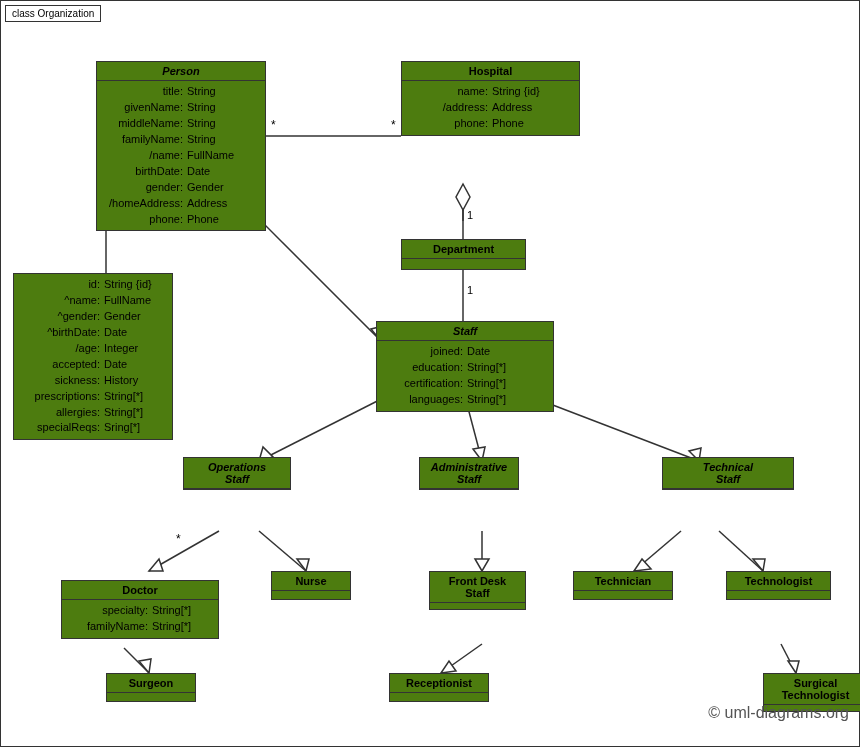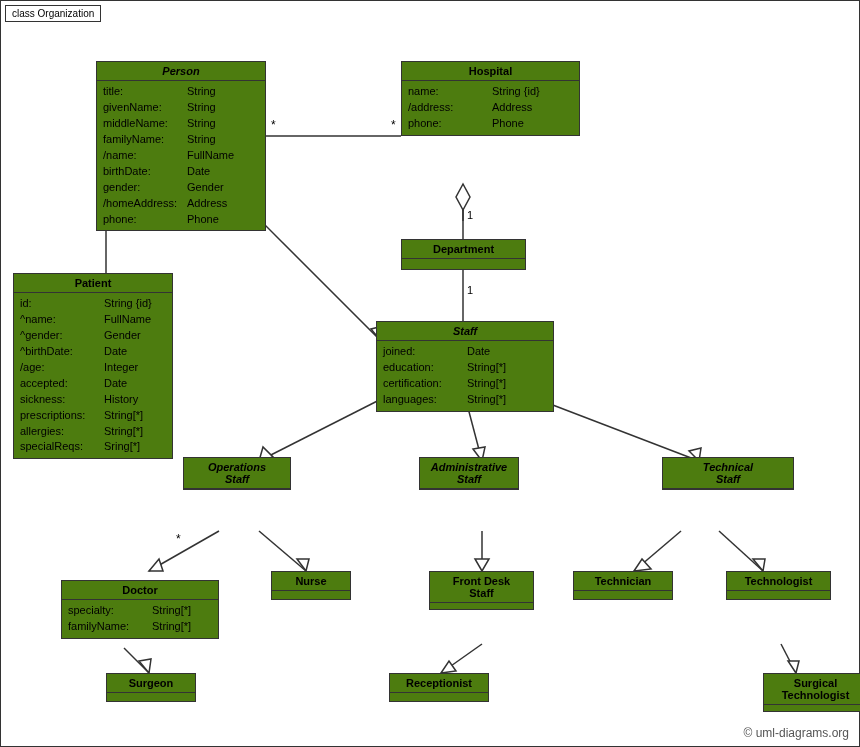--- a/index.html
+++ b/index.html
@@ -43,35 +43,36 @@
     .uml-class .class-header.italic {
       font-style: italic;
     }
     .uml-class .class-body {
       padding: 3px 6px;
       line-height: 1.45;
     }
     .class-body .attr-row {
       display: flex;
       gap: 4px;
+      text-align: right;
     }
     .class-body .attr-name { min-width: 80px; }
     .class-body .attr-type { }
     svg.arrows {
       position: absolute;
       top: 0; left: 0;
       width: 860px;
       height: 747px;
       pointer-events: none;
     }
     .copyright {
       position: absolute;
-      bottom: 6px;
+      bottom: 24px;
       right: 10px;
-      font-size: 12px;
+      font-size: 16px;
       color: #555;
     }
   </style>
 </head>
 <body>
 
 <div id="diagram-container">
 
   <div class="corner-label">class Organization</div>
 
@@ -192,21 +193,20 @@
           <span class="attr-type">Address</span>
         </div>
       <div class="attr-row">
           <span class="attr-name">phone:</span>
           <span class="attr-type">Phone</span>
         </div>
     </div>
   </div>
 
   <div class="uml-class" style="left:12px; top:272px; width:160px;">
-    <div class="class-header">Patient</div>
     <div class="class-body">
       <div class="attr-row">
           <span class="attr-name">id:</span>
           <span class="attr-type">String {id}</span>
         </div>
       <div class="attr-row">
           <span class="attr-name">^name:</span>
           <span class="attr-type">FullName</span>
         </div>
       <div class="attr-row">
@@ -295,21 +295,21 @@
           <span class="attr-type">String[*]</span>
         </div>
     </div>
   </div>
 
   <div class="uml-class" style="left:270px; top:570px; width:80px;">
     <div class="class-header">Nurse</div>
     <div class="class-body" style="min-height:8px;"></div>
   </div>
 
-  <div class="uml-class" style="left:428px; top:570px; width:105px; text-align:center;">
+  <div class="uml-class" style="left:428px; top:570px; width:97px; text-align:center;">
     <div class="class-header">Front Desk<br>Staff</div>
     <div class="class-body" style="min-height:4px;"></div>
   </div>
 
   <div class="uml-class" style="left:572px; top:570px; width:100px;">
     <div class="class-header">Technician</div>
     <div class="class-body" style="min-height:8px;"></div>
   </div>
 
   <div class="uml-class" style="left:725px; top:570px; width:105px;">

